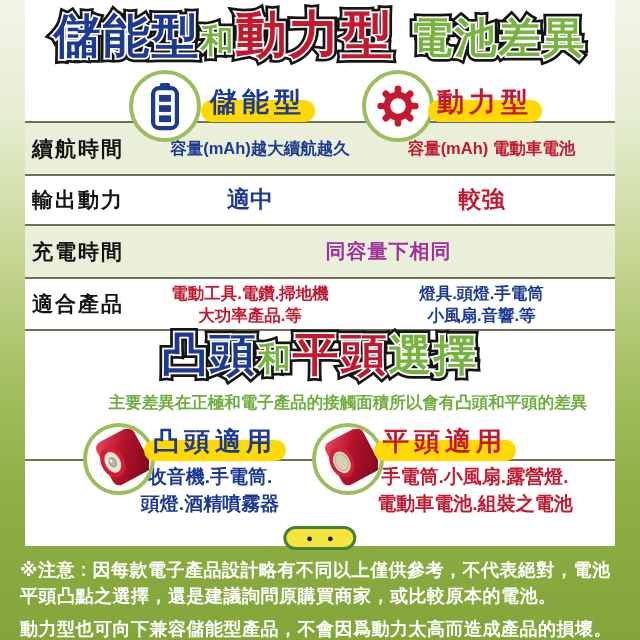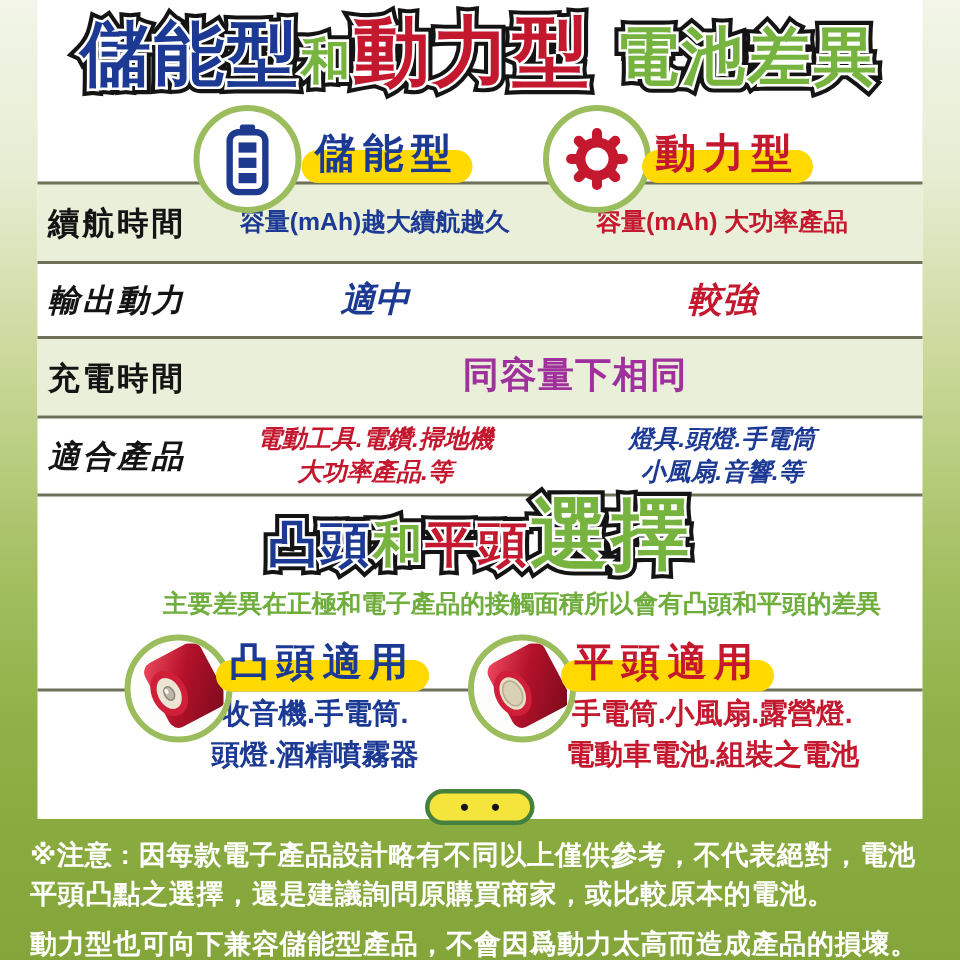--- a/index.html
+++ b/index.html
@@ -32,22 +32,22 @@
     letter-spacing:inherit;
   }
   .stk::before{-webkit-text-stroke:9px #141414;color:#141414;z-index:-2;}
   .stk::after{-webkit-text-stroke:3.5px #ffffff;color:#ffffff;z-index:-1;}
   .t1{top:6px;}
   .t2{top:328px;}
   .sz-a{font-size:47px;}
   .sz-b{font-size:33px;}
   .sz-c{font-size:51px;}
   .sz-d{font-size:42px;margin-left:16px;}
-  .sz-e{font-size:33px;}
-  .sz-f{font-size:52px;}
+  .sz-e{font-size:46px;}
+  .sz-f{font-size:43px;}
   .c-blue{color:#1c3a94;}
   .c-red{color:#c4182f;}
   .c-green{color:#77b43f;}
   
   .circle{
     position:absolute;width:64px;height:64px;border-radius:50%;
     background:#fff;border:4px solid #9cbd5d;z-index:3;
     display:flex;align-items:center;justify-content:center;overflow:hidden;
   }
   .batt-c{left:129px;top:70px;}
@@ -72,27 +72,27 @@
     position:absolute;left:25px;top:121px;width:590px;z-index:1;
     font-weight:700;
   }
   .t-row{
     display:grid;grid-template-columns:127px 196px 1fr;align-items:center;
     border-top:2px solid #6f7259;
   }
   .t-row.span2{grid-template-columns:127px 1fr;}
   .t-row.last{border-bottom:2px solid #6f7259;}
   .h53{height:51px;}
-  .h50{height:48px;font-style:italic;}
-  .alt{background:#e9efd9;}
+  .h50{height:48px;}
+  .alt{background:#e9efd9;gap:10px;}
   .t-lab{font-size:21px;font-weight:900;color:#141414;padding-left:7px;letter-spacing:2px;white-space:nowrap;}
   .t-val{text-align:center;font-size:16.5px;white-space:nowrap;line-height:1.35;}
   .v-blue{color:#1c3a94;}
   .v-red{color:#c4182f;}
-  .v-purple{color:#a0309b;font-size:24px;letter-spacing:1px;}
+  .v-purple{color:#a0309b;font-size:20px;letter-spacing:1px;}
   .v-mid{font-size:23px;}
   
   .subtitle{
     position:absolute;left:0;top:392px;width:640px;text-align:center;
     color:#6fae3d;font-size:16.5px;font-weight:900;z-index:2;white-space:nowrap;padding-left:28px;
   }
   .h-line{
     position:absolute;left:25px;top:459px;width:590px;height:2px;
     background:#6f7259;z-index:1;
   }
@@ -155,21 +155,21 @@
       </g>
       <circle cx="24" cy="24" r="11.5" fill="none" stroke="#c4182f" stroke-width="7"></circle>
     </svg>
   </div>
   <div class="col-label lbl-power hl">動力型</div>
 
   <div class="table">
     <div class="t-row h53 alt">
       <div class="t-lab">續航時間</div>
       <div class="t-val v-blue">容量(mAh)越大續航越久</div>
-      <div class="t-val v-red">容量(mAh) 大功率產品</div>
+      <div class="t-val v-red">容量(mAh) 電動車電池</div>
     </div>
     <div class="t-row h50">
       <div class="t-lab">輸出動力</div>
       <div class="t-val v-blue v-mid">適中</div>
       <div class="t-val v-red v-mid">較強</div>
     </div>
     <div class="t-row span2 h53 alt">
       <div class="t-lab">充電時間</div>
       <div class="t-val v-purple">同容量下相同</div>
     </div>

